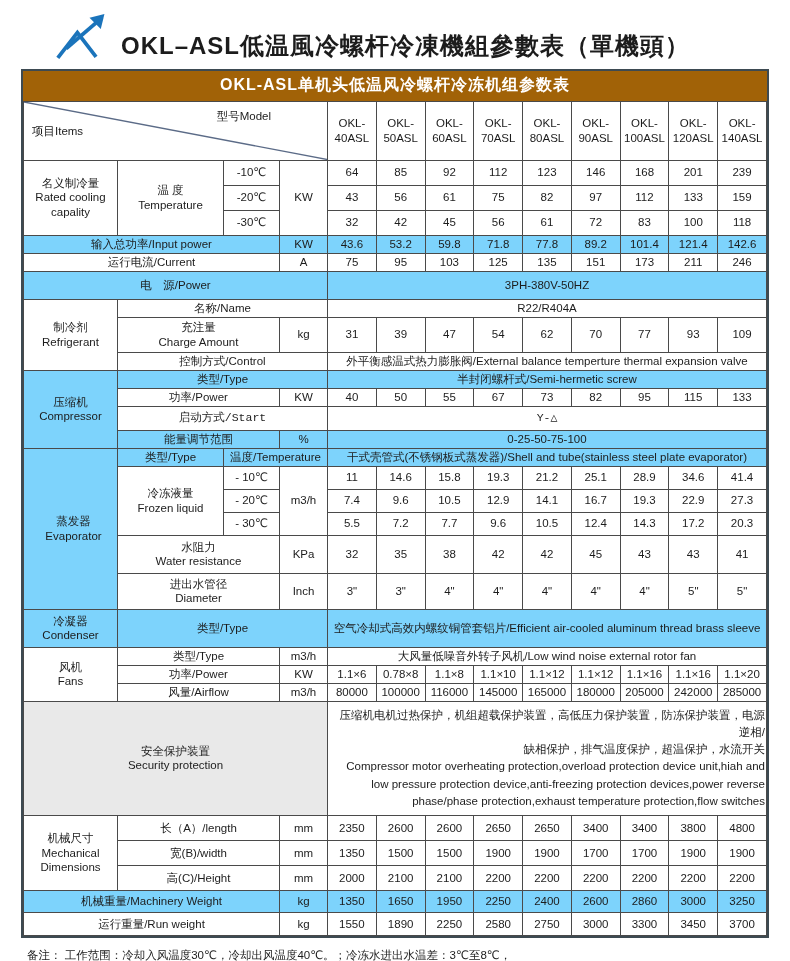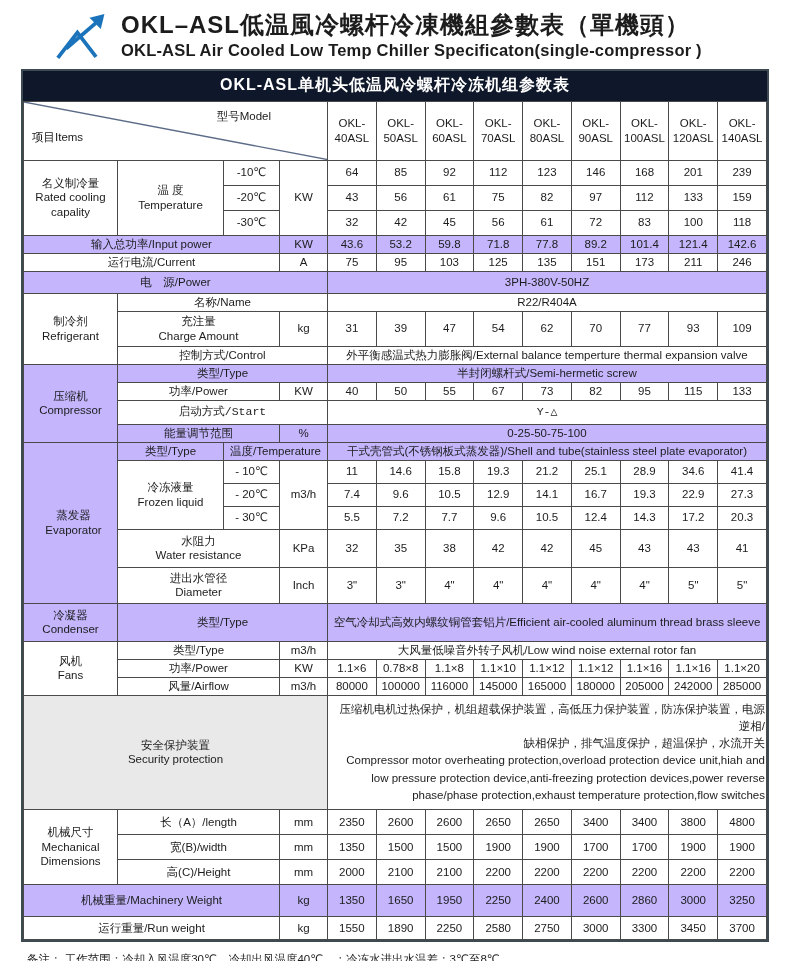--- a/index.html
+++ b/index.html
@@ -8,58 +8,57 @@
 
   
   .titlebar{display:flex;align-items:flex-end;margin:2px 0 8px 34px;}
   .logo{width:56px;height:52px;flex:0 0 auto;margin-top:2px;}
   .titles{margin-left:10px;}
   .title-zh{font-size:24px;font-weight:bold;letter-spacing:1px;line-height:1.25;}
   .title-en{font-size:16.5px;font-weight:600;letter-spacing:0.2px;line-height:1.2;margin-top:1px;}
 
   
   .wrapper{border:2px solid #3d4a52;}
-  .banner{background:#0f172a;color:#ffffff;text-align:center;font-size:16px;font-weight:bold;
+  .banner{background:#a16207;color:#ffffff;text-align:center;font-size:16px;font-weight:bold;
           padding:4px 0 5px 0;letter-spacing:1px;}
   table{border-collapse:collapse;table-layout:fixed;width:100%;}
   col.c-group{width:94px;} col.c-sub{width:106px;} col.c-subsub{width:56px;} col.c-unit{width:48px;}
   th,td{border:1px solid #4a4a4a;text-align:center;vertical-align:middle;
         font-size:11.5px;font-weight:normal;padding:1px 2px;white-space:pre-line;line-height:1.25;
         overflow:hidden;}
   thead tr{height:37px;}
-  tr.gray td{background:#c4b5fd;}
+  tr.gray td{background:#7dd3fc;}
   td.g{background:#e9e9e9;}
   td.w{background:#ffffff;padding-left:8px;}
   td.sec{text-align:right;padding:5px 1px;line-height:1.5;white-space:pre-line;}
 
   
   th.corner{position:relative;padding:0;}
   th.corner svg{position:absolute;left:0;top:0;width:100%;height:100%;}
-  th.corner .items{position:absolute;left:8px;bottom:15px;font-size:11.5px;}
+  th.corner .items{position:absolute;left:8px;bottom:21px;font-size:11.5px;}
   th.corner .model{position:absolute;right:56px;top:7px;font-size:11.5px;}
 
   
   .notes{margin-top:9px;font-size:11.5px;line-height:1.55;}
   .notes div{padding-left:6px;}
   .notes div.indent{padding-left:26px;}
 </style>
 </head>
 <body>
 
 <div class="page">
 
   <div class="titlebar">
     <svg class="logo" viewBox="0 0 60 55">
       <polyline points="3,52 24,25 44,51" fill="none" stroke="#1b74bb" stroke-width="4"></polyline>
       <line x1="12" y1="42" x2="48" y2="11" stroke="#1b74bb" stroke-width="4"></line>
       <polygon points="53,5 37,9 49,21" fill="#1b74bb"></polygon>
     </svg>
     <div class="titles">
       <div class="title-zh">OKL–ASL低温風冷螺杆冷凍機組參數表（單機頭）</div>
-      <div class="title-en">OKL-ASL Air Cooled Low Temp Chiller Specificaton(single-compressor )</div>
     </div>
   </div>
 
   <div class="wrapper">
     <div class="banner">OKL-ASL单机头低温风冷螺杆冷冻机组参数表</div>
     <table>
       <colgroup>
         <col class="c-group">
           <col class="c-sub">
           <col class="c-subsub">
@@ -165,21 +164,21 @@
             <td>75</td>
             <td>95</td>
             <td>103</td>
             <td>125</td>
             <td>135</td>
             <td>151</td>
             <td>173</td>
             <td>211</td>
             <td>246</td>
           </tr>
-          <tr class="gray" style="height: 22px;">
+          <tr class="gray" style="height: 28px;">
             <td colspan="4">电　源/Power</td>
             <td colspan="9">3PH-380V-50HZ</td>
           </tr>
           <tr style="height: 18px;">
             <td rowspan="3">制冷剂
 Refrigerant</td>
             <td colspan="3">名称/Name</td>
             <td colspan="9">R22/R404A</td>
           </tr>
           <tr style="height: 35px;">
@@ -385,21 +384,21 @@
             <td>2000</td>
             <td>2100</td>
             <td>2100</td>
             <td>2200</td>
             <td>2200</td>
             <td>2200</td>
             <td>2200</td>
             <td>2200</td>
             <td>2200</td>
           </tr>
-          <tr class="gray" style="height: 32px; margin-top: 16px;">
+          <tr class="gray" style="height: 22px; margin-top: 16px;">
             <td colspan="3">机械重量/Machinery Weight</td>
             <td>kg</td>
             <td>1350</td>
             <td>1650</td>
             <td>1950</td>
             <td>2250</td>
             <td>2400</td>
             <td>2600</td>
             <td>2860</td>
             <td>3000</td>

